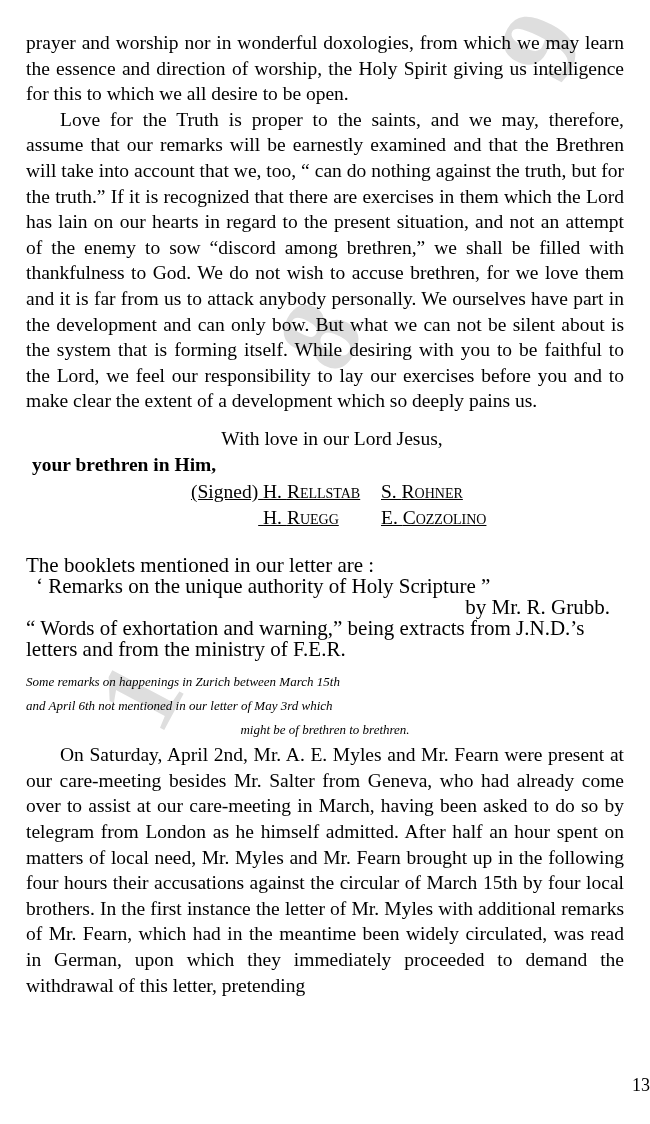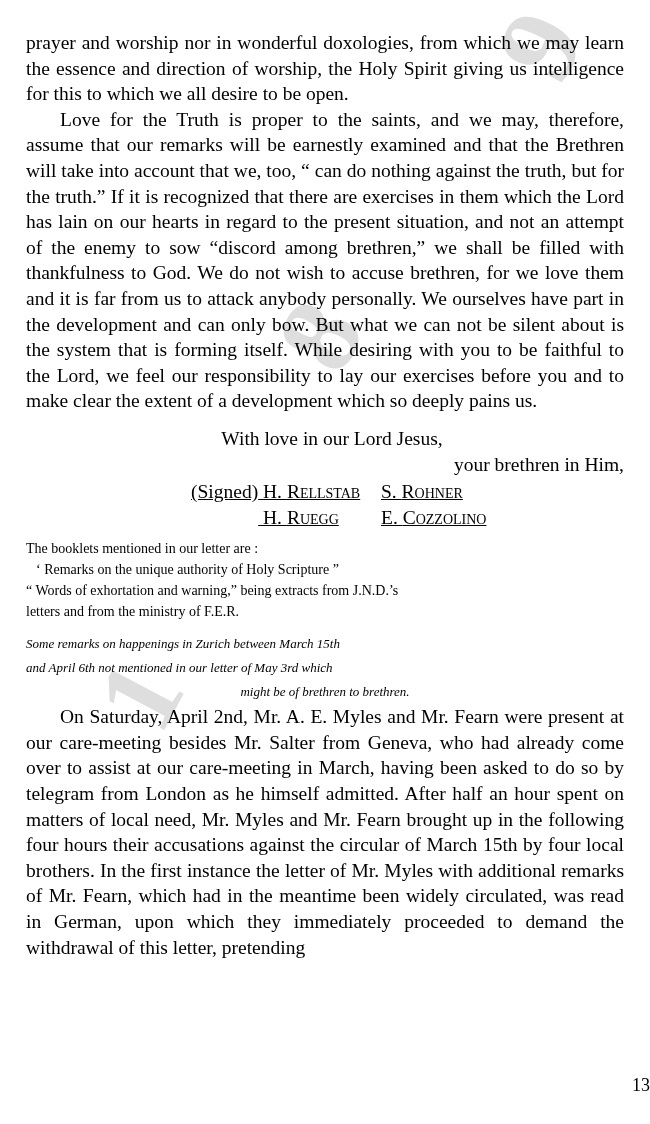--- a/index.html
+++ b/index.html
@@ -66,37 +66,37 @@
   p.body-par.first { text-indent: 0; }
 
   .em { }
 
   .closing {
     margin-top: 12px;
     font-size: 19.5px;
     line-height: 25.6px;
   }
   .closing .line1 { text-align: center; padding-left: 14px; }
-  .closing .line2 { text-align: right; padding-left: 6px; }
+  .closing .line2 { text-align: left; padding-left: 6px; font-weight: bold; }
 
   .signers {
     margin-top: 2px;
     font-size: 19.5px;
     line-height: 25.6px;
     padding-left: 165px;
     text-decoration: underline;
   }
   .signers .srow { display: flex; }
   .signers .c1 { width: 190px; }
   .signers .c2 { width: 180px; }
   .sc { font-variant: small-caps; }
 
   .notes {
-    margin-top: 8px;
-    font-size: 14px;
+    margin-top: 25px;
+    font-size: 21px;
     line-height: 21px;
   }
   .notes .n-line { margin: 0; }
   .notes .n-indent { padding-left: 10px; }
   .notes .n-right { text-align: right; padding-right: 14px; }
   .notes .n-center { text-align: left; }
 
   .subhead {
     margin-top: 10px;
     font-size: 13px;
@@ -148,20 +148,21 @@
       </div>
       <div class="srow">
         <div class="c1"><span style="visibility:hidden">(Signed)</span>&nbsp;<span>H. </span><span class="sc">Ruegg</span></div>
         <div class="c2"><span>E. </span><span class="sc">Cozzolino</span></div>
       </div>
     </div>
 
     <div class="notes">
       <p class="n-line">The booklets mentioned in our letter are :</p>
       <p class="n-line n-indent">‘ Remarks on the unique authority of Holy Scripture ”</p>
+      <p class="n-line n-right">by Mr. R. Grubb.</p>
       <p class="n-line">“ Words of exhortation and warning,” being extracts from J.N.D.’s</p>
       <p class="n-line n-center">letters and from the ministry of F.E.R.</p>
     </div>
 
     <div class="subhead">
       <div class="sh-l1">Some remarks on happenings in Zurich between March 15th</div>
       <div class="sh-l2">and April 6th not mentioned in our letter of May 3rd which</div>
       <div class="sh-l3">might be of brethren to brethren.</div>
     </div>
 

